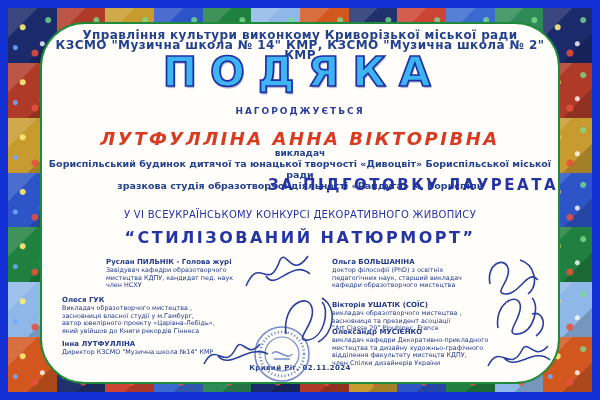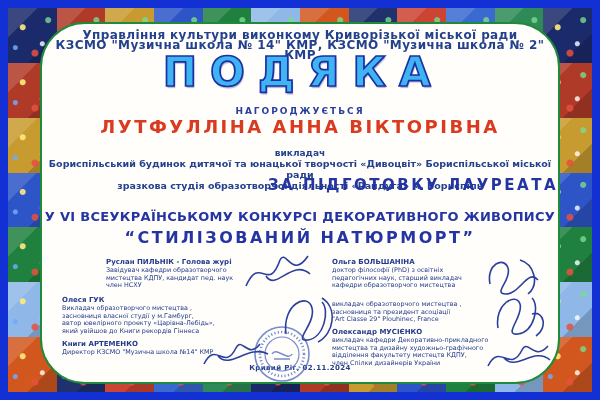--- a/index.html
+++ b/index.html
@@ -24,25 +24,25 @@
   .tile:nth-child(11n+8){--c:#20316e;}
   .tile:nth-child(11n+9){--c:#cc4433;}
   .tile:nth-child(11n+10){--c:#3a6ad0;}
   .tile:nth-child(11n+11){--c:#2e8b57;}
   
   .panel{position:absolute;top:22px;bottom:16px;left:40px;right:40px;background:#fffefa;border:2px solid #1f8a3a;border-radius:45px;z-index:2;}
   .abs{position:absolute;left:0;right:0;text-align:center;}
   .hdr{top:6px;font-size:12px;font-weight:bold;color:#24418e;line-height:10px;letter-spacing:.4px;}
   .title{top:24px;font-size:41px;font-weight:bold;letter-spacing:.32em;margin-left:.16em;color:#3fb4f2;-webkit-text-stroke:1.7px #1c2fa3;text-shadow:1px 2px 1px rgba(25,45,130,.35);}
   .subtitle{top:82px;font-size:9px;font-weight:bold;color:#2a3f9c;letter-spacing:2px;}
-  .name{top:92px;font-size:18px;font-weight:bold;color:#d93a20;letter-spacing:2.5px;}
+  .name{top:104px;font-size:18px;font-weight:bold;color:#d93a20;letter-spacing:2.5px;font-style:italic;}
   .role{top:124px;font-size:9px;font-weight:bold;color:#24418e;}
   .org{top:134px;font-size:9.5px;font-weight:bold;color:#24418e;line-height:11px;}
   .award1{top:152px;font-size:15px;font-weight:bold;color:#2435a3;letter-spacing:2.5px;text-align:right;}
-  .award2{top:185px;font-size:13px;font-weight:bold;color:#2435a3;letter-spacing:.3px;}
+  .award2{top:185px;font-size:10px;font-weight:normal;color:#2435a3;letter-spacing:.3px;}
   .award3{top:204px;font-size:16px;font-weight:bold;color:#2435a3;letter-spacing:2.5px;}
   .sig{position:absolute;text-align:left;color:#223a8c;}
   .sig .sig-name{font-size:7px;font-weight:bold;margin-bottom:1px;}
   .sig .sig-desc{font-size:6.4px;line-height:7.6px;font-weight:500;white-space:pre-line;}
   .sig-l{left:20px;width:250px;}
   .sig-r{left:290px;width:215px;}
   .scribble{position:absolute;z-index:3;}
   .stamp{position:absolute;z-index:2;opacity:.8;}
   .date{bottom:10px;font-size:7px;font-weight:bold;color:#27408b;letter-spacing:.4px;}
 </style>
@@ -169,31 +169,32 @@
 член НСХУ</div>
     </div>
     <div class="sig sig-l" style="top:272px;">
       <div class="sig-name">Олеся ГУК</div>
       <div class="sig-desc">Викладач образотворчого мистецтва ,
 засновниця власної студії у м.Гамбург,
 автор ювелірного проекту «Царівна-Лебідь»,
 який увійшов до Книги рекордів Гіннеса</div>
     </div>
     <div class="sig sig-l" style="top:316px;">
-      <div class="sig-name">Книги АРТЕМЕНКО</div>
+      <div class="sig-name">Інна ЛУТФУЛЛІНА</div>
       <div class="sig-desc">Директор КЗСМО "Музична школа №14" КМР</div>
     </div>
 
     <div class="sig sig-r" style="top:234px;">
       <div class="sig-name">Ольга БОЛЬШАНІНА</div>
       <div class="sig-desc">доктор філософії (PhD) з освітніх
 педагогічних наук,  старший викладач
 кафедри образотворчого мистецтва</div>
     </div>
     <div class="sig sig-r" style="top:277px;">
+      <div class="sig-name">Вікторія УШАТІК (СОЇС)</div>
       <div class="sig-desc">викладач образотворчого мистецтва ,
 засновниця та президент асоціації
 "Art Classe 29" Plouhinec, France</div>
     </div>
     <div class="sig sig-r" style="top:304px;">
       <div class="sig-name">Олександр МУСІЄНКО</div>
       <div class="sig-desc">викладач кафедри Декоративно-прикладного
 мистецтва та дизайну художньо-графічного
 відділення факультету мистецтв КДПУ,
 член  Спілки дизайнерів України</div>

